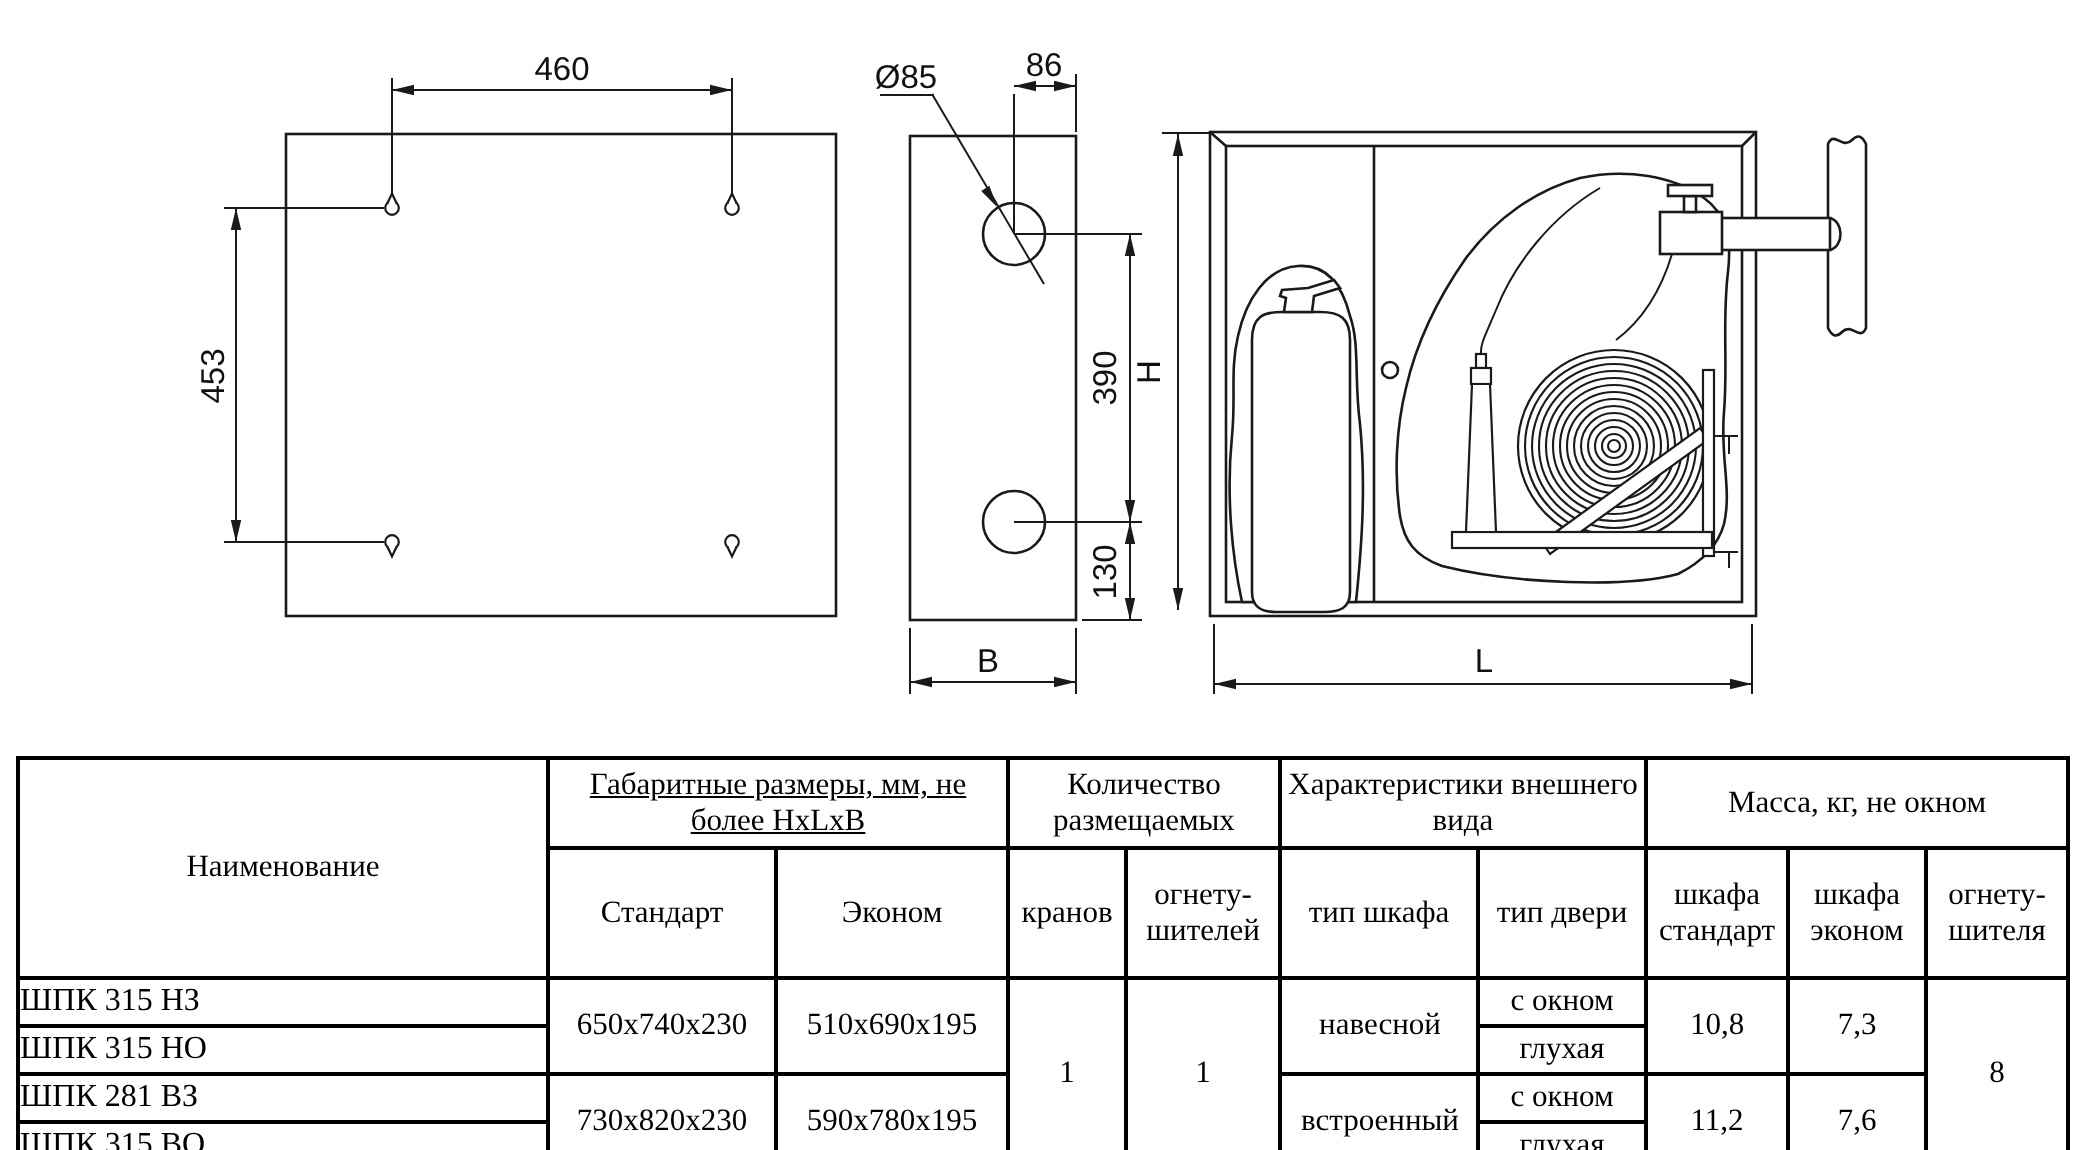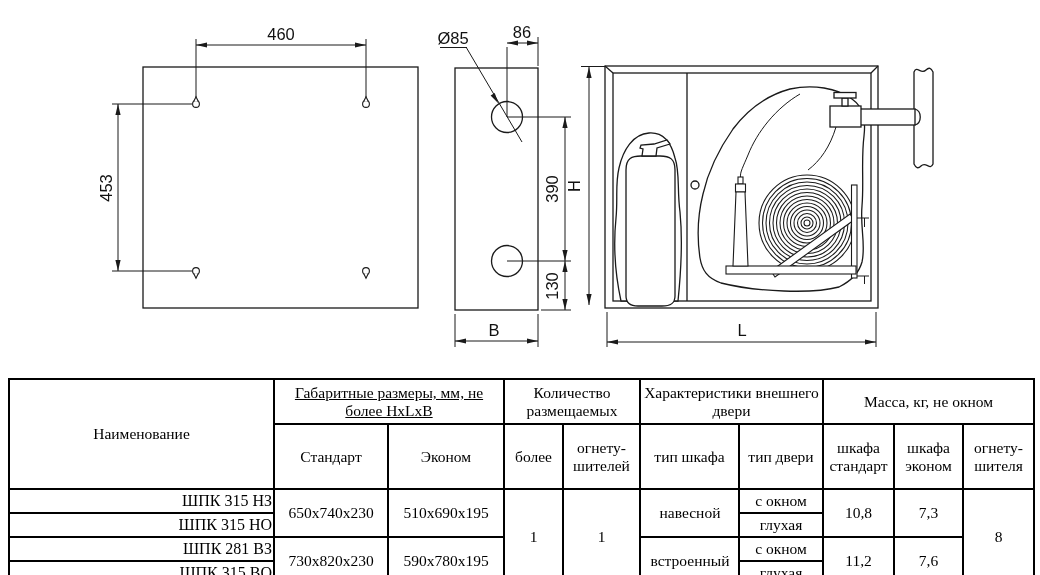--- a/index.html
+++ b/index.html
@@ -11,21 +11,21 @@
   svg .wfill{stroke:#1a1a1a;stroke-width:1.3;fill:#ffffff;}
   svg .wthin{stroke:#1a1a1a;stroke-width:1.1;fill:#ffffff;}
   svg .ring{stroke:#1a1a1a;stroke-width:1.05;fill:none;}
   svg .arrfill{fill:#1a1a1a;stroke:none;}
   svg text.dim{font-family:"Liberation Sans",sans-serif;font-size:16.5px;fill:#111;}
   table.spec{position:absolute;left:8px;top:378px;width:1025px;border-collapse:collapse;
              table-layout:fixed;font-family:"Liberation Serif",serif;font-size:15.5px;
              color:#000;line-height:1.12;}
   table.spec td{border:2px solid #000;text-align:center;vertical-align:middle;padding:0 1px;
                 overflow:hidden;}
-  table.spec td.leftal{text-align:right;padding-left:0;}
+  table.spec td.leftal{text-align:left;padding-left:0;}
   table.spec td.leftal2{text-align:center;padding-left:2px;}
   table.spec .namecell{font-size:16px;}
   .narrowwrap{display:inline-block;max-width:214px;text-decoration:underline;}
 </style>
 </head>
 <body>
 
 <div id="stage">
 
   <svg width="1040" height="372" viewBox="0 0 1040 372">
@@ -203,27 +203,27 @@
       <col style="width:84px">
         <col style="width:71px">
         <col style="width:69px">
         <col style="width:71px">
     </colgroup>
     <tbody>
       <tr style="height:45px">
         <td rowspan="2">Наименование</td>
         <td colspan="2"><span class="narrowwrap">Габаритные размеры, мм, не более HxLxB</span></td>
         <td colspan="2">Количество размещаемых</td>
-        <td colspan="2">Характеристики внешнего двери</td>
+        <td colspan="2">Характеристики внешнего вида</td>
         <td colspan="3">Масса, кг, не окном</td>
       </tr>
       <tr style="height:65px">
         <td>Стандарт</td>
         <td>Эконом</td>
-        <td>более</td>
+        <td>кранов</td>
         <td>огнету-шителей</td>
         <td>тип шкафа</td>
         <td>тип двери</td>
         <td>шкафа стандарт</td>
         <td>шкафа эконом</td>
         <td>огнету-шителя</td>
       </tr>
       <tr style="height:24px">
         <td class="leftal namecell">ШПК 315 НЗ</td>
         <td rowspan="2">650x740x230</td>

